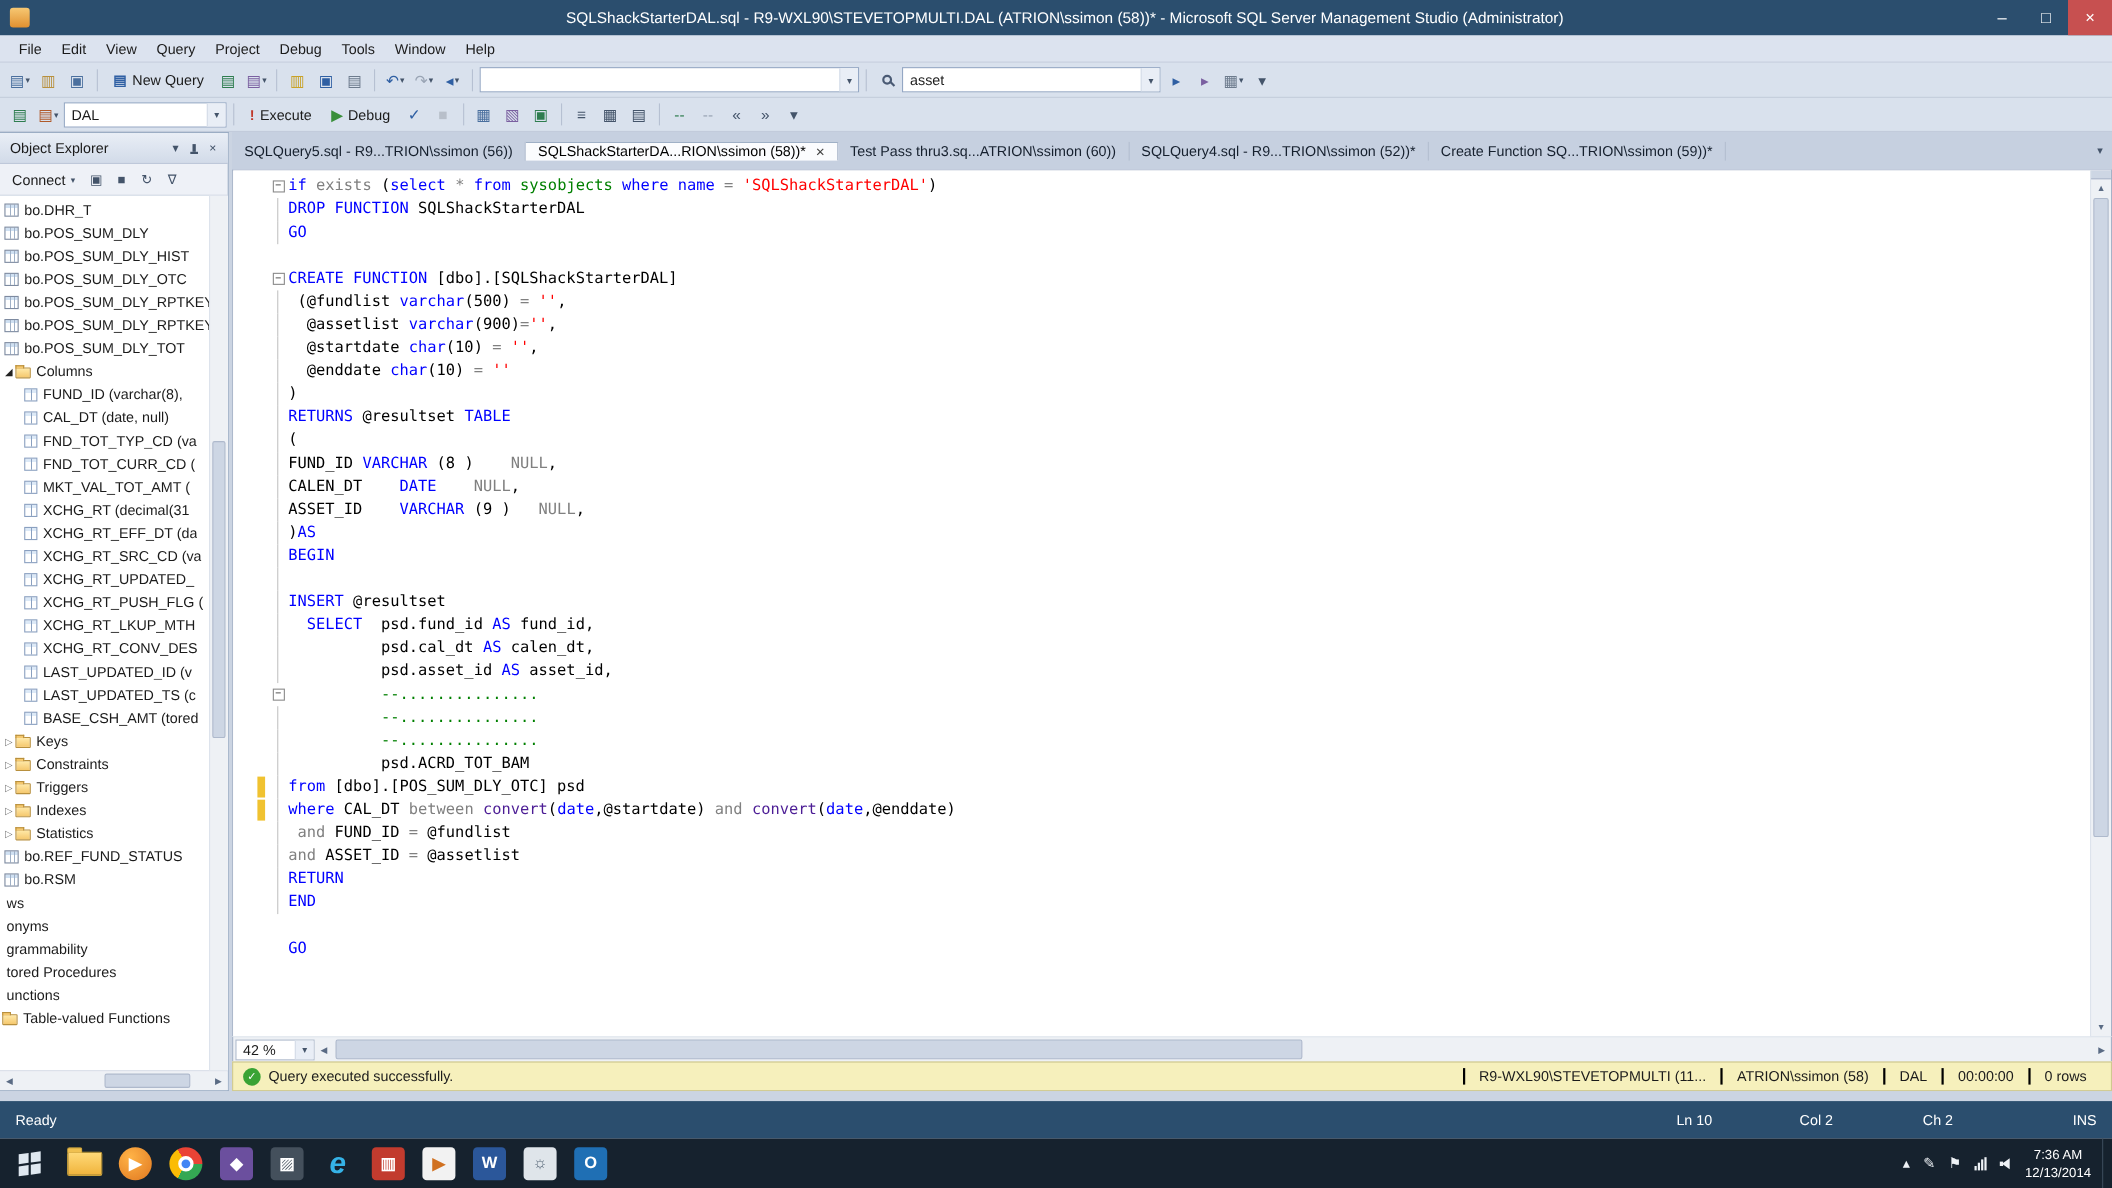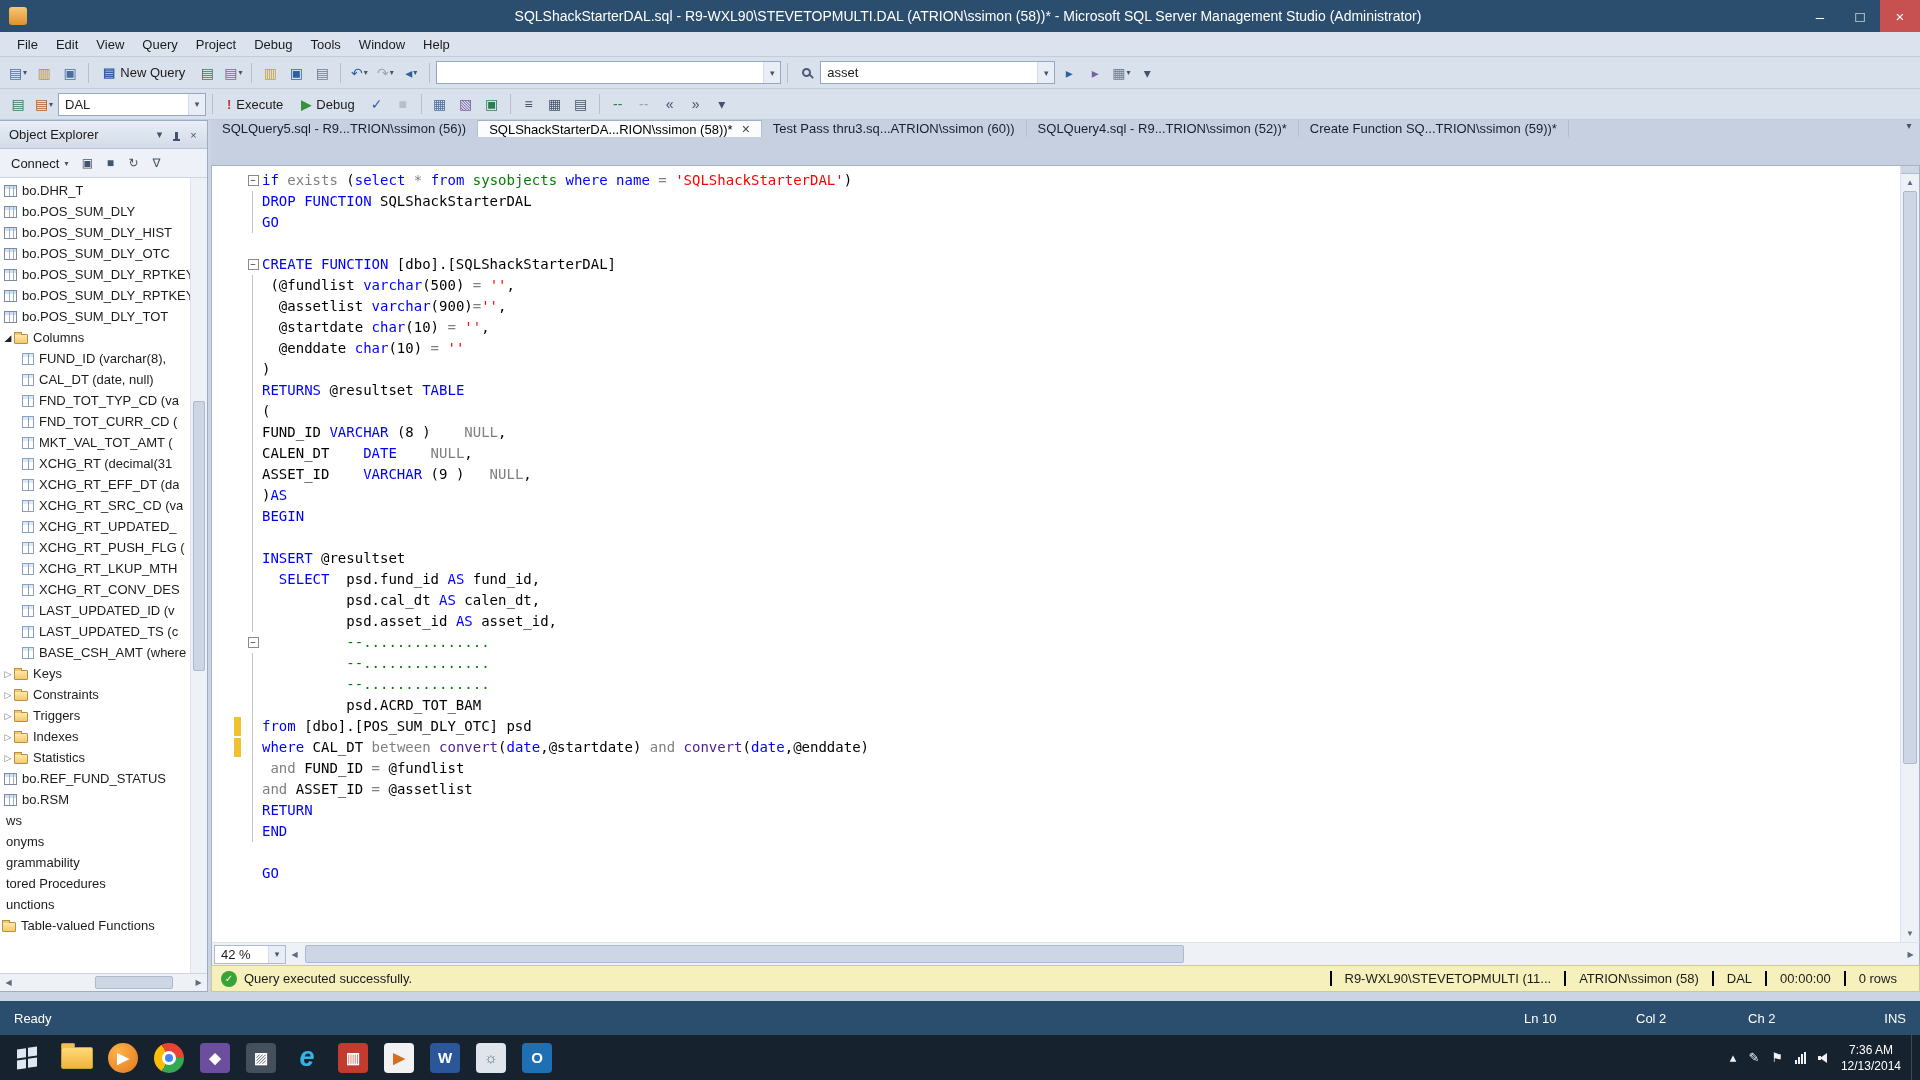--- a/index.html
+++ b/index.html
@@ -66,21 +66,21 @@
   .oe-vscroll{width:17px;background:#eef1f5;border-left:1px solid #dde3ec;position:relative;flex:none}
   .oe-vthumb{position:absolute;left:2px;right:2px;top:28%;height:34%;background:#cdd6e4;border:1px solid #aeb9cc;border-radius:2px}
   .oe-hscroll{height:17px;display:flex;align-items:center;background:#eef1f5;flex:none}
   .hs-btn{width:17px;text-align:center;font-size:8px;color:#5a6b84}
   .hs-track{flex:1;height:100%;position:relative}
   .hs-thumb{position:absolute;top:2px;bottom:2px;left:45%;width:45%;background:#cdd6e4;border:1px solid #aeb9cc;border-radius:2px}
   .hs-thumb.e{left:2px;width:55%}
 
   
   .docwell{flex:1;display:flex;flex-direction:column;min-width:0;margin-left:3px}
-  .tabstrip{height:45px;background:#c6d0e0;display:flex;align-items:flex-start;position:relative;flex:none}
+  .tabstrip{height:34px;background:#c6d0e0;display:flex;align-items:center;position:relative;flex:none}
   .tabs-inner{display:flex;flex:1;min-width:0}
   .tab{display:flex;align-items:center;padding:0 11px;border-right:1px solid #b3bed0;color:#16202e;white-space:nowrap}
   .tab.active{background:#fbfcfe;border-top:1px solid #9fb0c6;color:#000}
   .tab-close{margin-left:9px;color:#444;font-size:14px}
   .tab-dd{width:22px;display:flex;align-items:center;justify-content:center;color:#44546a;font-size:10px}
 
   .editor-wrap{flex:1;display:flex;min-height:0;background:#fff;border:1px solid #a5b2c7;border-bottom:none}
   .editor{flex:1;overflow:hidden;background:#fff;position:relative}
   .code{font-family:"DejaVu Sans Mono","Liberation Mono",monospace;font-size:14px;line-height:21px;padding-top:4px}
   .cl{display:flex;height:21px;white-space:pre}
@@ -437,21 +437,21 @@
               <span class="tl">LAST_UPDATED_ID (v</span>
             </div>
             <div class="ti t-column">
               <span class="arr none"></span>
               <span class="ico ico-column"></span>
               <span class="tl">LAST_UPDATED_TS (c</span>
             </div>
             <div class="ti t-column">
               <span class="arr none"></span>
               <span class="ico ico-column"></span>
-              <span class="tl">BASE_CSH_AMT (where</span>
+              <span class="tl">BASE_CSH_AMT (tored</span>
             </div>
             <div class="ti t-folder">
               <span class="arr hollow">▷</span>
               <span class="ico ico-folder"></span>
               <span class="tl">Keys</span>
             </div>
             <div class="ti t-folder">
               <span class="arr hollow">▷</span>
               <span class="ico ico-folder"></span>
               <span class="tl">Constraints</span>

